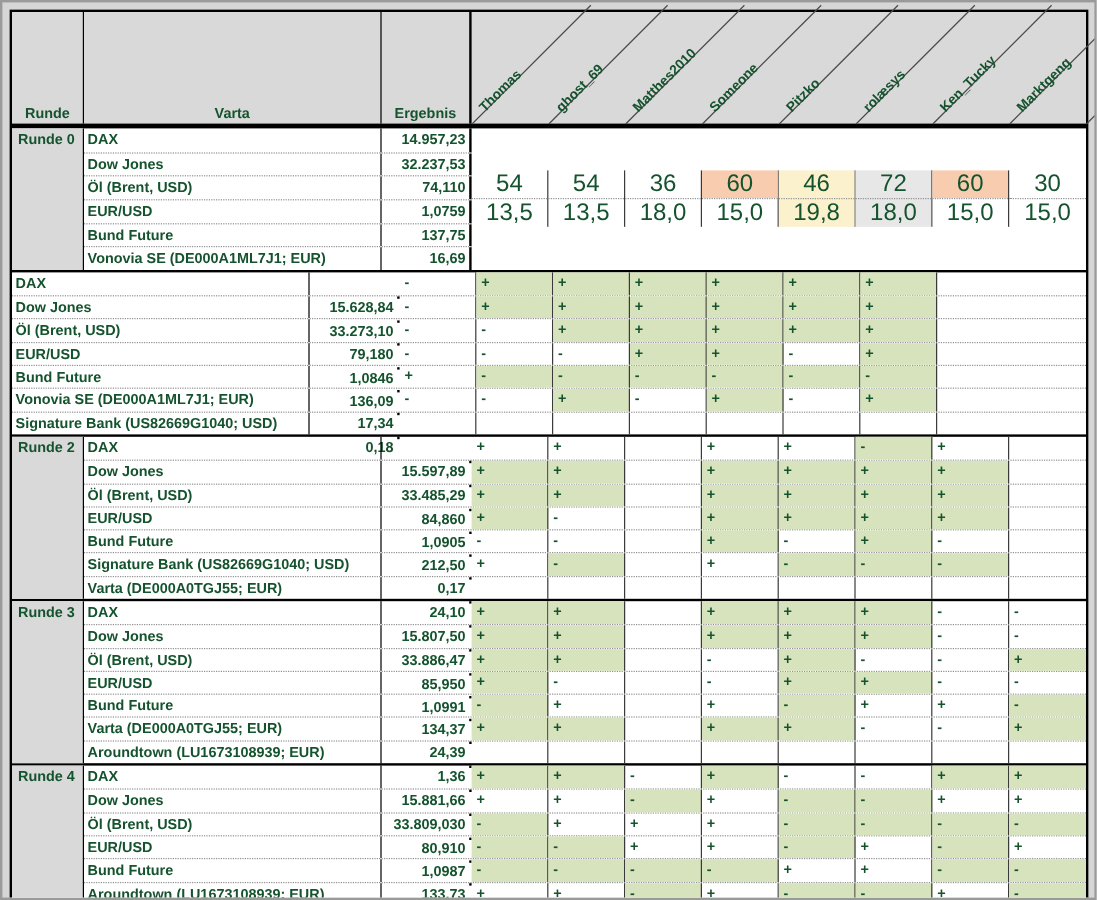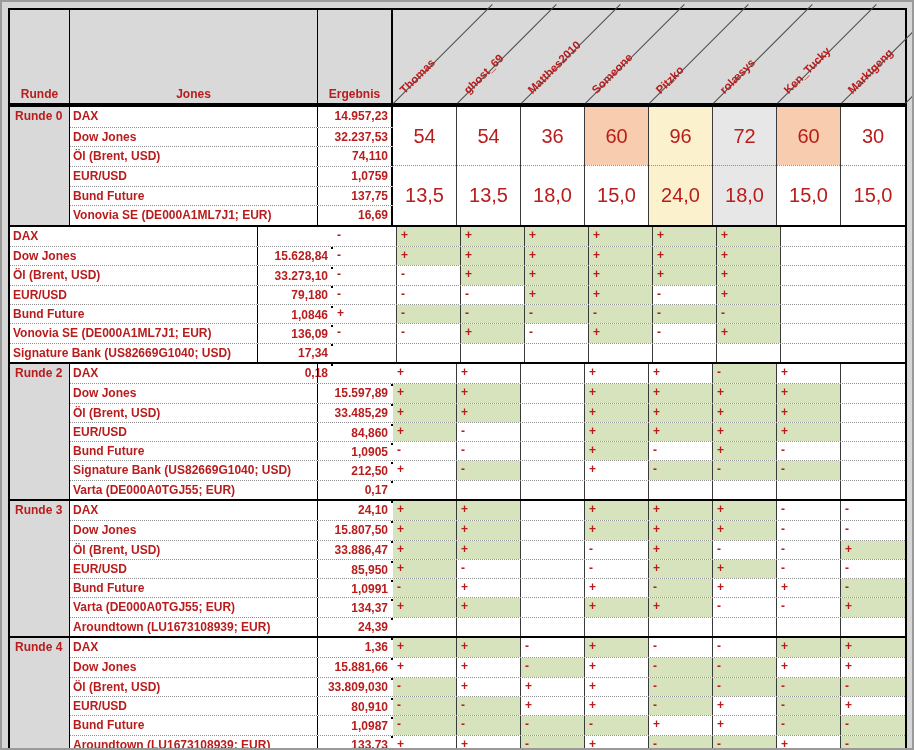--- a/index.html
+++ b/index.html
@@ -1,20 +1,20 @@
 <!DOCTYPE html>
 <html><head>
 <meta charset="utf-8">
 <style>
   * { box-sizing: border-box; margin: 0; padding: 0; }
   html,body { width: 914px; height: 750px; background:#fff; }
   .window {
     width: 914px; height: 750px; position: relative; overflow: hidden;
     background: #D6D6D6; border: 2px solid #9A9A9A;
-    font-family: "Liberation Sans", sans-serif; color:#b91c1c;
+    font-family: "Liberation Sans", sans-serif; color:#14532d;
   }
   .sheet {
     position: absolute; left: 6px; top: 6px; width: 899px;
     background: #fff; border: 2px solid #000;
   }
   
   .hdr-row { display: flex; height: 95px; background: #D9D9D9; border-bottom: 2px solid #000; }
   .hcell { font-weight: bold; font-size: 12px; display: flex; align-items: flex-end; justify-content: center; padding-bottom: 2px; }
   .col-runde { width: 60px; border-right: 1px solid #000; }
   .col-werte { width: 248px; border-right: 1px solid #000; }
@@ -49,39 +49,39 @@
   .cp:last-child, .scol:last-child { border-right: none; }
   
   .rbody0 { flex: 1; display: flex; }
   .left0 { width: 323px; }
   .rrow0 { display: flex; height: 19.65px; }
   .rrow0 + .rrow0 { border-top: 1px dotted #909090; }
   .cw0 { width: 248px; border-right: 1px solid #000; font-weight: bold; font-size: 12px;
          padding: 2px 0 0 3px; white-space: nowrap; overflow: hidden; }
   .ce0 { width: 75px; border-right: 2px solid #000; font-weight: bold; font-size: 12px;
          text-align: right; padding: 2px 3px 0 0; }
-  .scores0 { flex: 1; display: flex; }
+  .scores0 { flex: 1; display: flex; align-items: center; }
   .scol { width: 64px; display: flex; flex-direction: column; border-right: 1px solid #3A3A3A; }
   .scell { flex: 1; display: flex; align-items: center; justify-content: center; font-size: 20px; }
   .scell + .scell { border-top: 1px dotted #909090; }
   
   .bg-green  { background: #D6E3BC; }
   .bg-orange { background: #F8CDAF; }
   .bg-yellow { background: #FBF1CD; }
   .bg-gray   { background: #E8E7E7; }
 </style>
 </head>
 <body>
 
 <div class="window">
   <div class="sheet">
 
     <div class="hdr-row">
       <div class="hcell col-runde">Runde</div>
-      <div class="hcell col-werte">Jones</div>
+      <div class="hcell col-werte">Varta</div>
       <div class="hcell col-erg">Ergebnis</div>
       <div class="pheads" id="pheads">
           <div class="phcol">
             <div class="diag"></div>
             <div class="pname">Thomas</div>
           </div>
           <div class="phcol">
             <div class="diag"></div>
             <div class="pname">ghost_69</div>
           </div>
@@ -154,22 +154,22 @@
               </div>
               <div class="scol">
                 <div class="scell">36</div>
                 <div class="scell">18,0</div>
               </div>
               <div class="scol">
                 <div class="scell bg-orange">60</div>
                 <div class="scell">15,0</div>
               </div>
               <div class="scol">
-                <div class="scell bg-yellow">96</div>
-                <div class="scell bg-yellow">24,0</div>
+                <div class="scell bg-yellow">46</div>
+                <div class="scell bg-yellow">19,8</div>
               </div>
               <div class="scol">
                 <div class="scell bg-gray">72</div>
                 <div class="scell bg-gray">18,0</div>
               </div>
               <div class="scol">
                 <div class="scell bg-orange">60</div>
                 <div class="scell">15,0</div>
               </div>
               <div class="scol">

